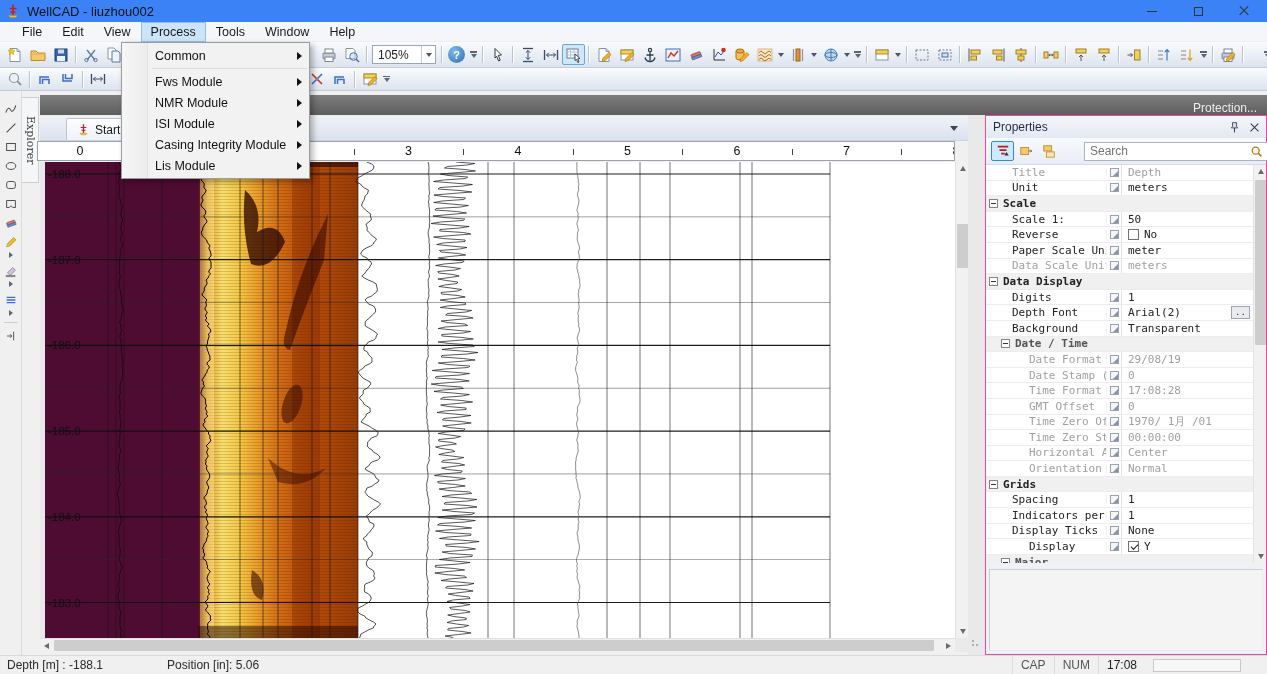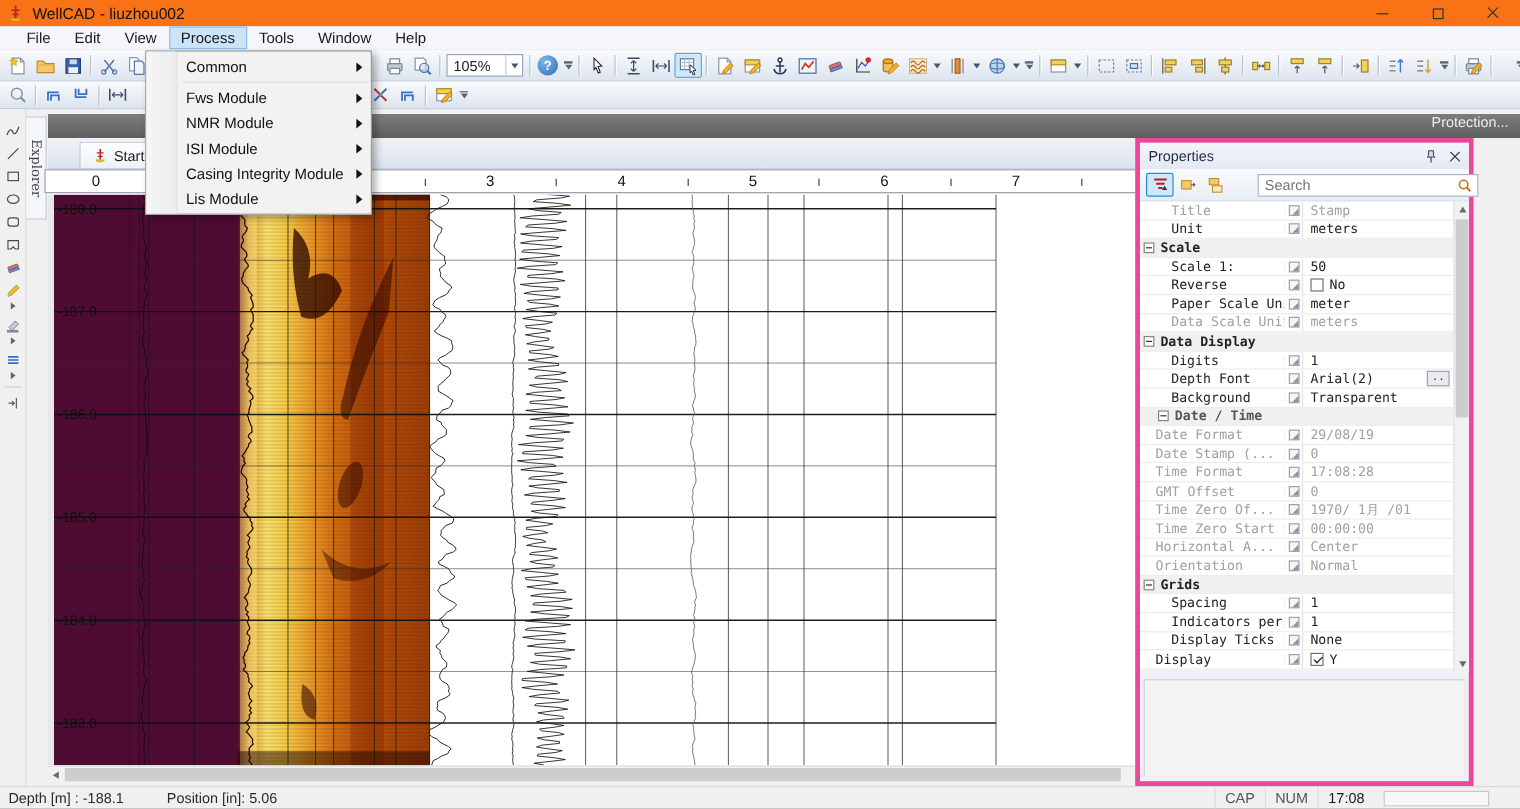--- a/index.html
+++ b/index.html
@@ -1,32 +1,32 @@
 <!DOCTYPE html>
 <html><head>
 <meta charset="utf-8">
 <style>
   *{margin:0;padding:0;box-sizing:border-box}
   html,body{background:#3c3f44}
   body{font-family:"Liberation Sans","DejaVu Sans",sans-serif;-webkit-font-smoothing:antialiased}
   .app{position:relative;width:1267px;height:674px;background:#f0f0f0;outline:1px solid #83909f;overflow:hidden}
 
   
-  .titlebar{height:22px;background:#f97316;display:flex;align-items:center;padding-left:5px;font-size:13px;color:#111}
+  .titlebar{height:22px;background:#3b82f6;display:flex;align-items:center;padding-left:5px;font-size:13px;color:#111}
   .titlebar .logo{width:16px;height:16px;margin-right:6px}
   .wctrl{margin-left:auto;display:flex;align-items:center;height:100%}
   .wbtn{width:46px;height:100%;display:flex;align-items:center;justify-content:center}
   .min-glyph{width:10px;height:1px;background:#333}
   .max-glyph{width:9px;height:9px;border:1px solid #333}
   .close-glyph{position:relative;width:10px;height:10px}
   .close-glyph::before,.close-glyph::after{content:"";position:absolute;left:-1px;top:4px;width:12px;height:1.4px;background:#333}
   .close-glyph::before{transform:rotate(45deg)}.close-glyph::after{transform:rotate(-45deg)}
 
   
-  .menubar{height:20px;background:#f4f6f9;display:flex;padding-left:12px;font-size:12.5px;color:#1a1a1a;border-bottom:1px solid #eceff3}
+  .menubar{height:20px;background:#f4f6f9;display:flex;align-items:center;padding-left:12px;font-size:12.5px;color:#1a1a1a;border-bottom:1px solid #eceff3}
   .menu-item{padding:2px 9px;border:1px solid transparent}
   .menu-item.active{background:#cce4f7;border-color:#90c0e8}
 
   
   .tb{display:flex;align-items:center;background:linear-gradient(#f9fbfd,#dde4ee);border-bottom:1px solid #c4ccd9;padding:0 3px}
   .tb1{height:26px}.tb2{height:23px}
   .tbtn{width:23px;height:21px;display:flex;align-items:center;justify-content:center;border:1px solid transparent;border-radius:2px;flex:none}
   .tbtn.active-tool{background:#cfe7fa;border-color:#66a8dc}
   .tbi{width:16px;height:16px;display:block}
   .tbi14{width:14px;height:14px;display:block}
@@ -35,21 +35,21 @@
   .ovf{width:11px;height:18px;display:flex;flex-direction:column;align-items:center;justify-content:center;gap:1px;flex:none}
   .ovf i{display:block;width:7px;height:1.4px;background:#5a6578}
   .ovf b{width:0;height:0;border-left:3.5px solid transparent;border-right:3.5px solid transparent;border-top:4px solid #5a6578}
   .zoombox{width:64px;height:19px;background:#fff;border:1px solid #98a6bd;display:flex;align-items:center;font-size:12px;color:#222;margin:0 2px;flex:none}
   .zoombox .zval{flex:1;padding-left:5px}
   .zoombox .zarr{width:14px;height:100%;border-left:1px solid #c3ccd9;display:flex;align-items:center;justify-content:center}
   .helpbtn{width:17px;height:17px;border-radius:50%;background:radial-gradient(circle at 35% 30%,#7db8ea,#2f6db6);color:#fff;font-size:11px;font-weight:bold;display:flex;align-items:center;justify-content:center;flex:none}
   .spacer190{width:192px;height:1px;flex:none}
 
   
-  .protection{position:absolute;left:40px;right:0;top:95px;height:20px;background:linear-gradient(#7d7d7d,#5e5e5e);color:#ececec;font-size:12px;display:flex;justify-content:flex-end;align-items:flex-start;padding-right:10px}
+  .protection{position:absolute;left:40px;right:0;top:95px;height:20px;background:linear-gradient(#7d7d7d,#5e5e5e);color:#ececec;font-size:12px;display:flex;justify-content:flex-end;align-items:flex-end;padding-right:10px}
 
   
   .lefttb{position:absolute;left:0;top:91px;bottom:19px;width:22px;background:#f0f0f0;border-right:1px solid #dcdcdc;display:flex;flex-direction:column;align-items:center;padding-top:8px}
   .ltbtn{width:20px;height:19px;display:flex;align-items:center;justify-content:center;flex:none}
   .lt-arr{width:0;height:0;border-top:3.5px solid transparent;border-bottom:3.5px solid transparent;border-left:4px solid #5a6578;margin:1px 0 3px}
   .lt-sep{width:14px;height:1px;background:#cfcfcf;margin:3px 0}
   .exptab{position:absolute;left:22px;top:97px;width:17px;height:86px;background:#f5f6f8;border:1px solid #c8cdd6;border-left:none;writing-mode:vertical-rl;font-size:11px;color:#444;display:flex;align-items:center;justify-content:center;font-family:"DejaVu Serif","Liberation Serif",serif}
 
   
   .tabbar{position:absolute;left:40px;top:117px;width:928px;height:24px;background:linear-gradient(#eef1f7,#dbe2ee);border-bottom:1px solid #cdd5e2;display:flex;align-items:flex-end}
@@ -81,21 +81,21 @@
     radial-gradient(circle at 2px 6px,#b0b0b0 1px,transparent 1.5px)}
 
   
   .pmenu{position:absolute;left:121px;top:42px;width:189px;background:#f2f2f2;border:1px solid #9b9b9b;box-shadow:3px 3px 6px rgba(0,0,0,.3);z-index:100;padding:2px 0}
   .pm-item{height:21px;display:flex;align-items:center;font-size:12.5px;color:#111;position:relative;padding-left:33px}
   .pm-gutter{position:absolute;left:0;top:0;bottom:0;width:26px;background:linear-gradient(90deg,#f6f6f6,#ececec);border-right:1px solid #e2e2e2}
   .pm-arrow{margin-left:auto;margin-right:7px;width:0;height:0;border-top:4px solid transparent;border-bottom:4px solid transparent;border-left:5px solid #111}
   .pm-sep{height:1px;background:#dcdcdc;margin:2px 2px 2px 30px}
 
   
-  .props{position:absolute;left:946px;top:115px;width:282px;bottom:19px;background:#eef1f6;border:4px solid #ec4899;display:flex;flex-direction:column}
+  .props{position:absolute;left:985px;top:115px;width:282px;bottom:19px;background:#eef1f6;border:1px solid #ec4899;display:flex;flex-direction:column}
   .props-header{height:22px;display:flex;align-items:center;padding:0 7px;font-size:12px;color:#1e2c45;background:linear-gradient(#f3f6fa,#e3e9f3)}
   .ph-icons{margin-left:auto;display:flex;align-items:center;gap:9px}
   .ph-tri{width:0;height:0;border-left:4px solid transparent;border-right:4px solid transparent;border-top:5px solid #2b3newa}
   .ph-tri{border-top-color:#2b3a55}
   .ph-x{position:relative;width:9px;height:9px}
   .ph-x::before,.ph-x::after{content:"";position:absolute;left:-1px;top:4px;width:11px;height:1.4px;background:#2b3a55}
   .ph-x::before{transform:rotate(45deg)}.ph-x::after{transform:rotate(-45deg)}
   .props-tb{height:27px;display:flex;align-items:center;padding:3px 5px;background:linear-gradient(#f8fafc,#e8edf5);border-bottom:1px solid #d5dce8}
   .ptb-btn{width:23px;height:20px;border:1px solid transparent;display:flex;align-items:center;justify-content:center;border-radius:2px;flex:none}
   .ptb-btn.sel{background:#cfe8fb;border-color:#2a8dd4}
@@ -104,38 +104,38 @@
 
   .pgrid{flex:1;position:relative;background:#fff;overflow:hidden;font-family:"DejaVu Sans Mono","Liberation Mono",monospace;font-size:11px}
   .pgrid-rows{position:absolute;left:0;top:0;right:13px}
   .pgrow{height:15.6px;display:flex;align-items:center;border-bottom:1px solid #ededed;color:#222}
   .pgrow.cat{background:#f0f0f0;font-weight:bold;color:#222}
   .pgrow.cat.lvl1{color:#555}
   .pgrow.cat .catpad{width:3px;flex:none}.pgrow.cat.lvl1 .catpad{width:15px}
   .expander{width:9px;height:9px;border:1px solid #848484;background:#fff;margin-right:5px;position:relative;flex:none}
   .expander::after{content:"";position:absolute;left:1px;right:1px;top:3px;height:1px;background:#333}
   .pname{flex:none;width:120px;padding-left:26px;white-space:nowrap;overflow:hidden}
-  .pgrow.plvl1 .pname{padding-left:13px}
+  .pgrow.plvl1 .pname{padding-left:43px}
   .picon{flex:none;width:15px;display:flex;align-items:center;justify-content:center;border-left:1px solid #f2f2f2}
   .inherit-ic{width:9px;height:9px;border:1px solid #9aa2b2;background:#f4f6f8;position:relative}
   .inherit-ic::after{content:"";position:absolute;right:0;bottom:0;width:0;height:0;border-left:5px solid transparent;border-bottom:5px solid #8a93a6}
   .pval{flex:1;display:flex;align-items:center;padding-left:6px;border-left:1px solid #e4e4e4;white-space:nowrap;overflow:hidden;height:100%;min-width:0}
   .gname .pname{color:#a0a0a0}
   .gval .vtext{color:#a0a0a0}
   .cb{width:11px;height:11px;border:1px solid #707070;background:#fff;margin-right:5px;position:relative;flex:none}
   .cb.checked::after{content:"";position:absolute;left:1.5px;top:1.5px;width:6px;height:3px;border-left:1.8px solid #1a1a1a;border-bottom:1.8px solid #1a1a1a;transform:rotate(-45deg)}
   .editor-btn{margin-left:auto;margin-right:3px;width:19px;height:13px;background:#e9ebee;border:1px solid #9aa4b2;font-size:9px;line-height:10px;text-align:center;color:#333;flex:none}
   .pg-scroll{position:absolute;right:0;top:0;bottom:0;width:13px;background:#f1f1f1;border-left:1px solid #e3e3e3}
   .pg-thumb{position:absolute;left:1px;top:15px;width:11px;height:165px;background:#cdcdcd;border-radius:1px}
   .props-bottom{height:82px;margin:6px 3px 3px;background:#f4f4f4;border:1px solid #cfcfcf;border-right-color:#ececec;border-bottom-color:#ececec}
 
   
   .statusbar{position:absolute;left:0;right:0;bottom:0;height:19px;background:#f0f0f0;border-top:1px solid #dadada;display:flex;align-items:center;font-size:12px;color:#2a2a2a}
   .sb-depth{margin-left:7px}
-  .sb-pos{margin-left:36px}
+  .sb-pos{margin-left:64px}
   .sb-right{margin-left:auto;display:flex;align-items:center;height:100%}
   .sb-cell{padding:0 8px;border-left:1px solid #dcdcdc;height:100%;display:flex;align-items:center;color:#555}
   .sb-cell.time{color:#1a1a1a}
   .sb-box{width:88px;height:13px;background:#f7f7f7;border:1px solid #c9c9c9;margin:0 12px 0 8px}
   .sb-grip{width:14px;height:100%}
 </style>
 </head>
 <body>
 
 <svg style="position:absolute;width:0;height:0;overflow:hidden" aria-hidden="true">
@@ -886,21 +886,21 @@
       </div>
     </div>
     <div class="pgrid">
       <div class="pgrid-rows" id="pgrid-rows">
           <div class="pgrow gname gval">
             <span class="pname">Title</span>
             <span class="picon">
               <span class="inherit-ic"></span>
             </span>
             <span class="pval">
-              <span class="vtext">Stamp</span>
+              <span class="vtext">Depth</span>
             </span>
           </div>
           <div class="pgrow">
             <span class="pname">Unit</span>
             <span class="picon">
               <span class="inherit-ic"></span>
             </span>
             <span class="pval">
               <span class="vtext">meters</span>
             </span>

